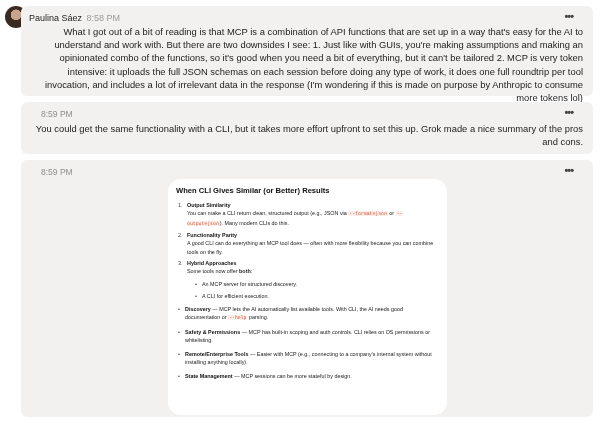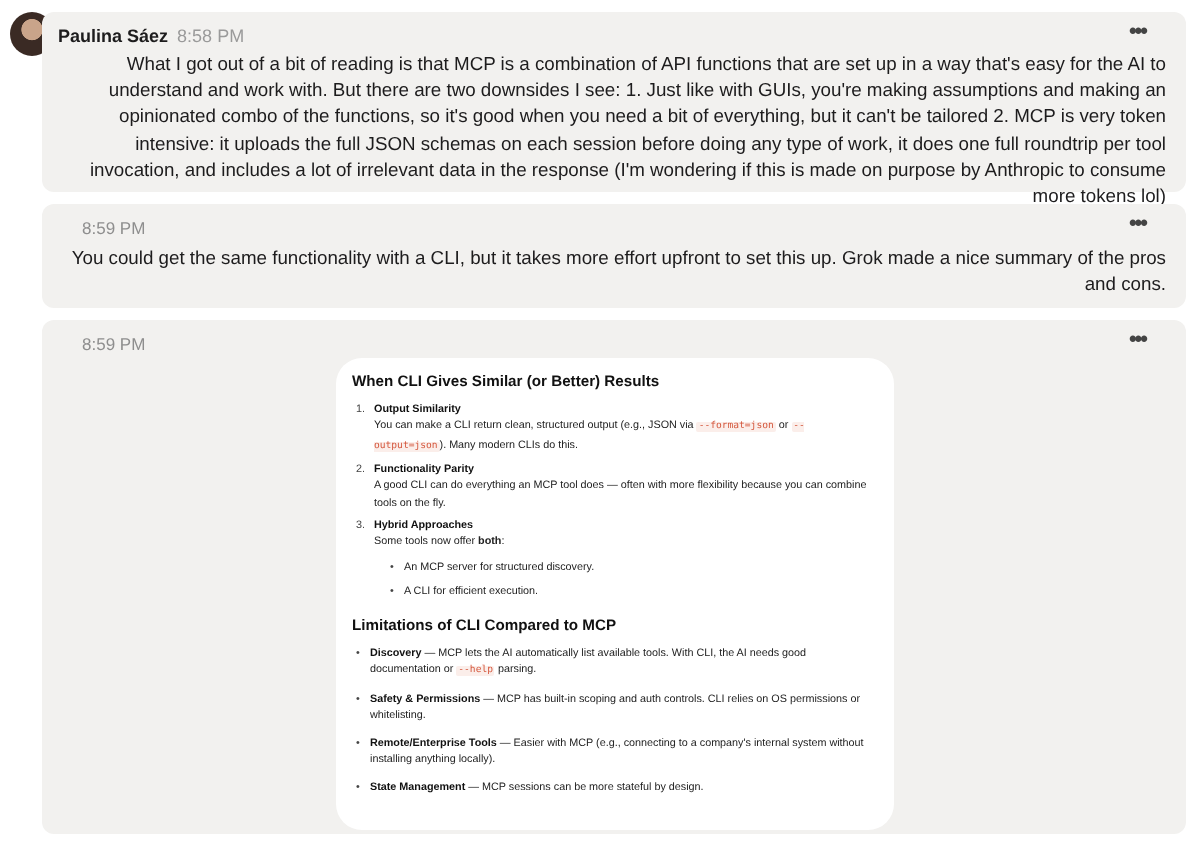--- a/index.html
+++ b/index.html
@@ -15,21 +15,21 @@
   }
   .msg1 { top: 6px; height: 90px; }
   .msg2 { top: 102px; height: 52px; }
   .msg3 { top: 160px; height: 257px; }
 
   .more {
     position: absolute; right: 20px; top: 6px; font-size: 11px; font-weight: bold; color: #444;
     letter-spacing: -1px; line-height: 8px; cursor: pointer;
   }
   .header { position: absolute; left: 8px; top: 7px; font-size: 9px; line-height: 11px; }
-  .author { font-weight: bold; color: #1d1c1d; }
+  .author { font-weight: normal; color: #1d1c1d; }
   .time { color: #9a9a9a; margin-left: 2px; }
   .time-only { position: absolute; left: 20px; top: 7px; font-size: 8.5px; color: #8e8e8e; }
 
   .body-text {
     position: absolute; left: 8px; right: 10px; font-size: 9.4px; line-height: 13.2px; color: #1d1c1d; text-align: right;
   }
   .msg1 .body-text { top: 19px; }
   .msg2 .body-text { top: 20px; }
 
   .embed {
@@ -94,21 +94,20 @@
         <span class="num">3.</span>
         <div class="ttl">Hybrid Approaches</div>
         <div class="txt"><span>Some tools now offer </span><b>both</b><span>:</span></div>
         <ul class="sub">
           <li>An MCP server for structured discovery.</li>
           <li>A CLI for efficient execution.</li>
         </ul>
       </li>
     </ol>
 
-    <h3 class="second">Limitations of CLI Compared to MCP</h3>
     <ul class="lim">
       <li><b>Discovery</b><span> — MCP lets the AI automatically list available tools. With CLI, the AI needs good documentation or </span><code>--help</code><span> parsing.</span></li>
       <li><b>Safety &amp; Permissions</b><span> — MCP has built-in scoping and auth controls. CLI relies on OS permissions or whitelisting.</span></li>
       <li><b>Remote/Enterprise Tools</b><span> — Easier with MCP (e.g., connecting to a company's internal system without installing anything locally).</span></li>
       <li><b>State Management</b><span> — MCP sessions can be more stateful by design.</span></li>
     </ul>
   </div>
 </div>
 
 </body></html>

